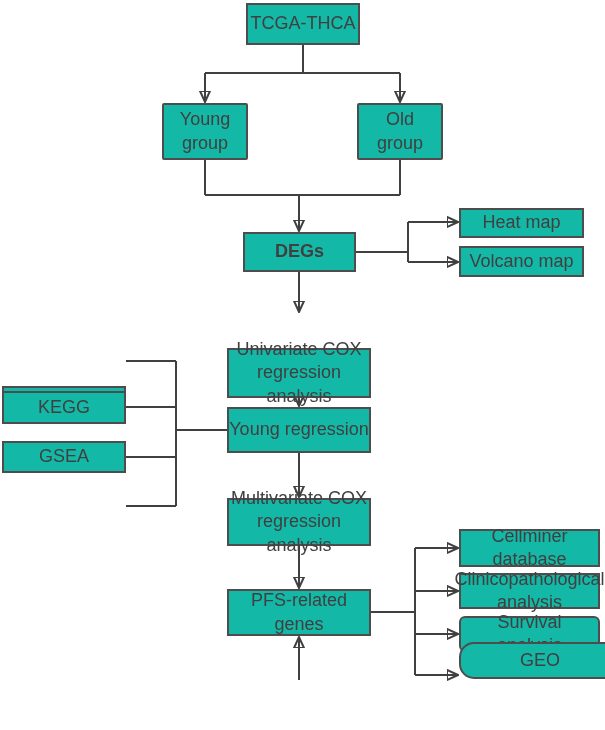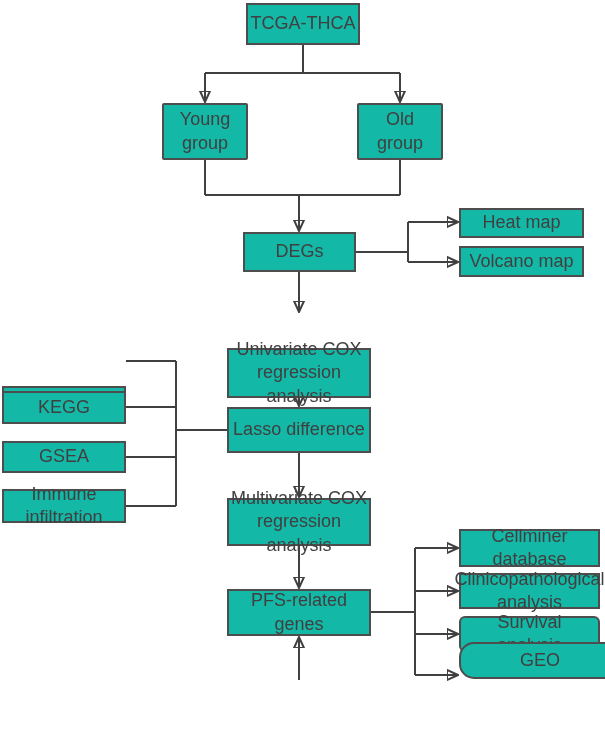--- a/index.html
+++ b/index.html
@@ -90,39 +90,37 @@
   </svg>
 
   <div class="node" style="left:246px;top:3px;width:114px;height:42px;">TCGA-THCA</div>
 
   <div class="node rounded" style="left:162px;top:103px;width:86px;height:57px;">Young
 group</div>
 
   <div class="node rounded" style="left:357px;top:103px;width:86px;height:57px;">Old
 group</div>
 
-  <div class="node" style="left:243px;top:232px;width:113px;height:40px;">DEGs</div>
+  <div class="node" style="left:243px;top:232px;width:113px;height:40px;font-weight:bold;">DEGs</div>
 
   <div class="node" style="left:459px;top:208px;width:125px;height:30px;">Heat map</div>
 
   <div class="node" style="left:459px;top:246px;width:125px;height:31px;">Volcano map</div>
 
   <div class="node" style="left:227px;top:313px;width:144px;height:50px;margin-top:35px;">Univariate COX
 regression analysis</div>
 
   <div class="node" style="left:2px;top:345px;width:124px;height:33px;margin-top:41px;">GO</div>
 
   <div class="node" style="left:2px;top:391px;width:124px;height:33px;">KEGG</div>
 
   <div class="node" style="left:2px;top:441px;width:124px;height:32px;">GSEA</div>
 
-  <div class="node" style="left:2px;top:489px;width:124px;height:34px;">Immune
-infiltration</div>
 
-  <div class="node" style="left:227px;top:407px;width:144px;height:46px;">Lasso difference</div>
+  <div class="node" style="left:227px;top:407px;width:144px;height:46px;">Young regression</div>
 
   <div class="node" style="left:227px;top:498px;width:144px;height:48px;">Multivariate COX
 regression analysis</div>
 
   <div class="node" style="left:227px;top:589px;width:144px;height:47px;">PFS-related genes</div>
 
   <div class="node" style="left:459px;top:529px;width:141px;height:38px;">Cellminer
 database</div>
 
   <div class="node" style="left:459px;top:573px;width:141px;height:36px;">Clinicopathological

